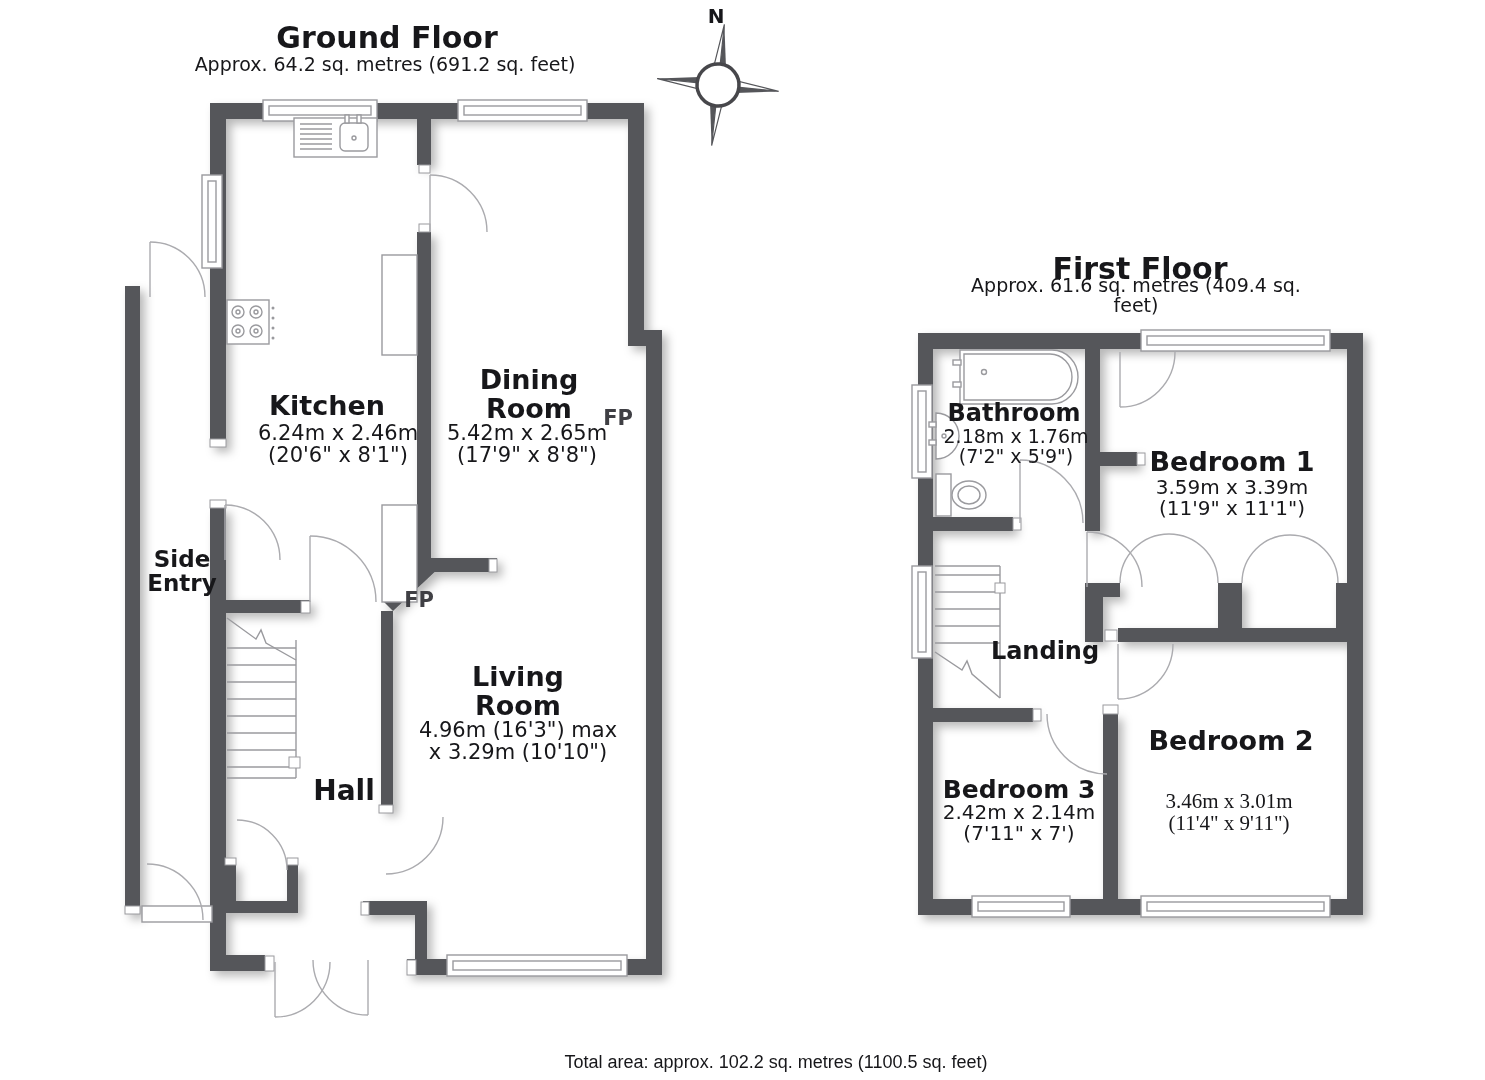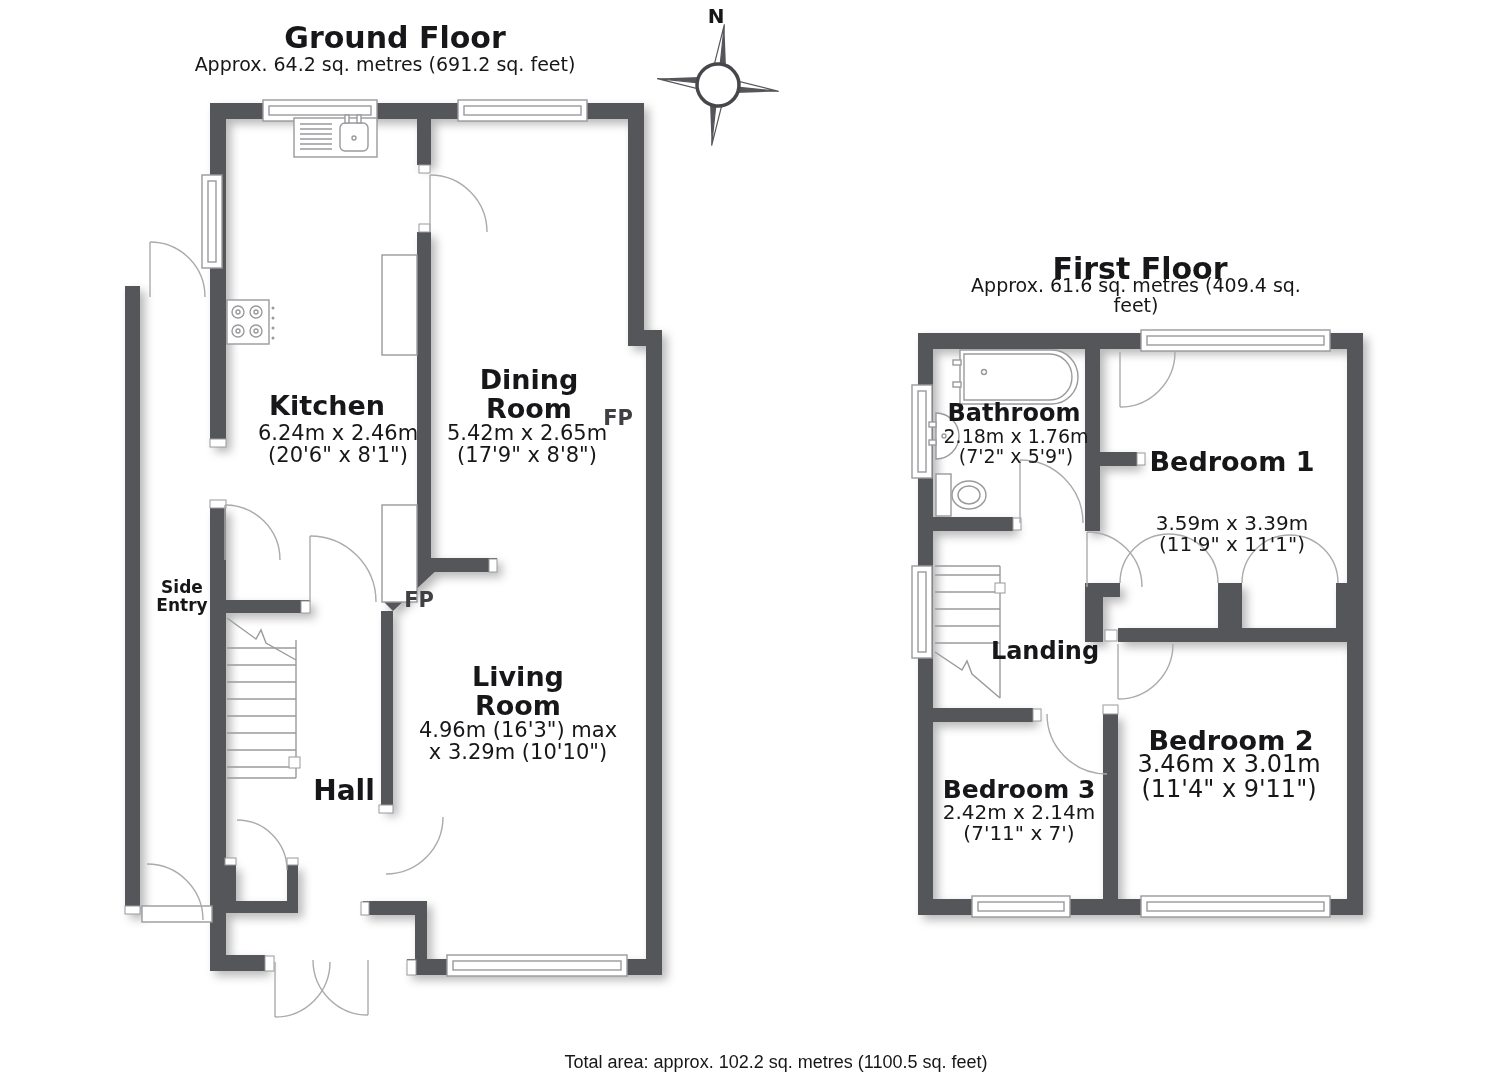--- a/index.html
+++ b/index.html
@@ -235,58 +235,58 @@
     <polygon points="718,146 710,90 718,85" fill="#55565a"></polygon>
     <polygon points="718,146 726,90 718,85" fill="#ffffff" stroke="#55565a" stroke-width="1.2"></polygon>
     <polygon points="657,85 713,77 718,85" fill="#55565a"></polygon>
     <polygon points="657,85 713,93 718,85" fill="#ffffff" stroke="#55565a" stroke-width="1.2"></polygon>
     <circle cx="718" cy="85" r="21" fill="#ffffff" stroke="#47474b" stroke-width="3.5"></circle>
   </g>
 </svg>
 
 <div class="t b" style="left:716px;top:17px;font-size:20px;">N</div>
 
-<div class="t b" style="left:387px;top:38px;font-size:30px;margin-left:8px;">Ground Floor</div>
+<div class="t b" style="left:387px;top:38px;font-size:30px;">Ground Floor</div>
 <div class="t" style="left:385px;top:64px;font-size:19px;">Approx. 64.2 sq. metres (691.2 sq. feet)</div>
 
 <div class="t b" style="left:327px;top:406px;font-size:27px;">Kitchen</div>
 <div class="t" style="left:338px;top:444px;font-size:21px;">6.24m x 2.46m
 (20'6" x 8'1")</div>
 
 <div class="t b" style="left:529px;top:395px;font-size:27px;">Dining
 Room</div>
 <div class="t" style="left:527px;top:444px;font-size:21px;">5.42m x 2.65m
 (17'9" x 8'8")</div>
 <div class="t b" style="left:618px;top:418px;font-size:21px;color:#3f3f44;">FP</div>
 
 <div class="t b" style="left:518px;top:692px;font-size:27px;">Living
 Room</div>
 <div class="t" style="left:518px;top:741px;font-size:21px;">4.96m (16'3") max
 x 3.29m (10'10")</div>
 <div class="t b" style="left:419px;top:600px;font-size:21px;color:#3f3f44;">FP</div>
 
 <div class="t b" style="left:306px;top:791px;font-size:28px;margin-left:38px;">Hall</div>
-<div class="t b" style="left:182px;top:596px;font-size:17px;">Side
+<div class="t b" style="left:182px;top:571px;font-size:23px;">Side
 Entry</div>
 
 <div class="t b" style="left:1140px;top:269px;font-size:30px;">First Floor</div>
 <div class="t" style="left:1136px;top:295px;font-size:19px;">Approx. 61.6 sq. metres (409.4 sq. feet)</div>
 
 <div class="t b" style="left:1014px;top:414px;font-size:24px;">Bathroom</div>
 <div class="t" style="left:1016px;top:446px;font-size:19px;">2.18m x 1.76m
 (7'2" x 5'9")</div>
 
 <div class="t b" style="left:1232px;top:462px;font-size:27px;">Bedroom 1</div>
-<div class="t" style="left:1232px;top:498px;font-size:20px;margin-top:36px;">3.59m x 3.39m
+<div class="t" style="left:1232px;top:498px;font-size:20px;">3.59m x 3.39m
 (11'9" x 11'1")</div>
 
 <div class="t b" style="left:1045px;top:652px;font-size:24px;">Landing</div>
 
 <div class="t b" style="left:1231px;top:741px;font-size:27px;">Bedroom 2</div>
-<div class="t" style="left:1229px;top:777px;font-size:24px;">3.46m x 3.01m
+<div class="t" style="left:1229px;top:812px;font-size:21px;font-family:Liberation Serif, serif;">3.46m x 3.01m
 (11'4" x 9'11")</div>
 
 <div class="t b" style="left:1019px;top:790px;font-size:25px;">Bedroom 3</div>
 <div class="t" style="left:1019px;top:823px;font-size:20px;">2.42m x 2.14m
 (7'11" x 7')</div>
 
 <div class="t" style="left:758px;top:1063px;font-size:18px;font-family:'Liberation Sans',sans-serif;margin-left:18px;">Total area: approx. 102.2 sq. metres (1100.5 sq. feet)</div>
 
 </div>
 

